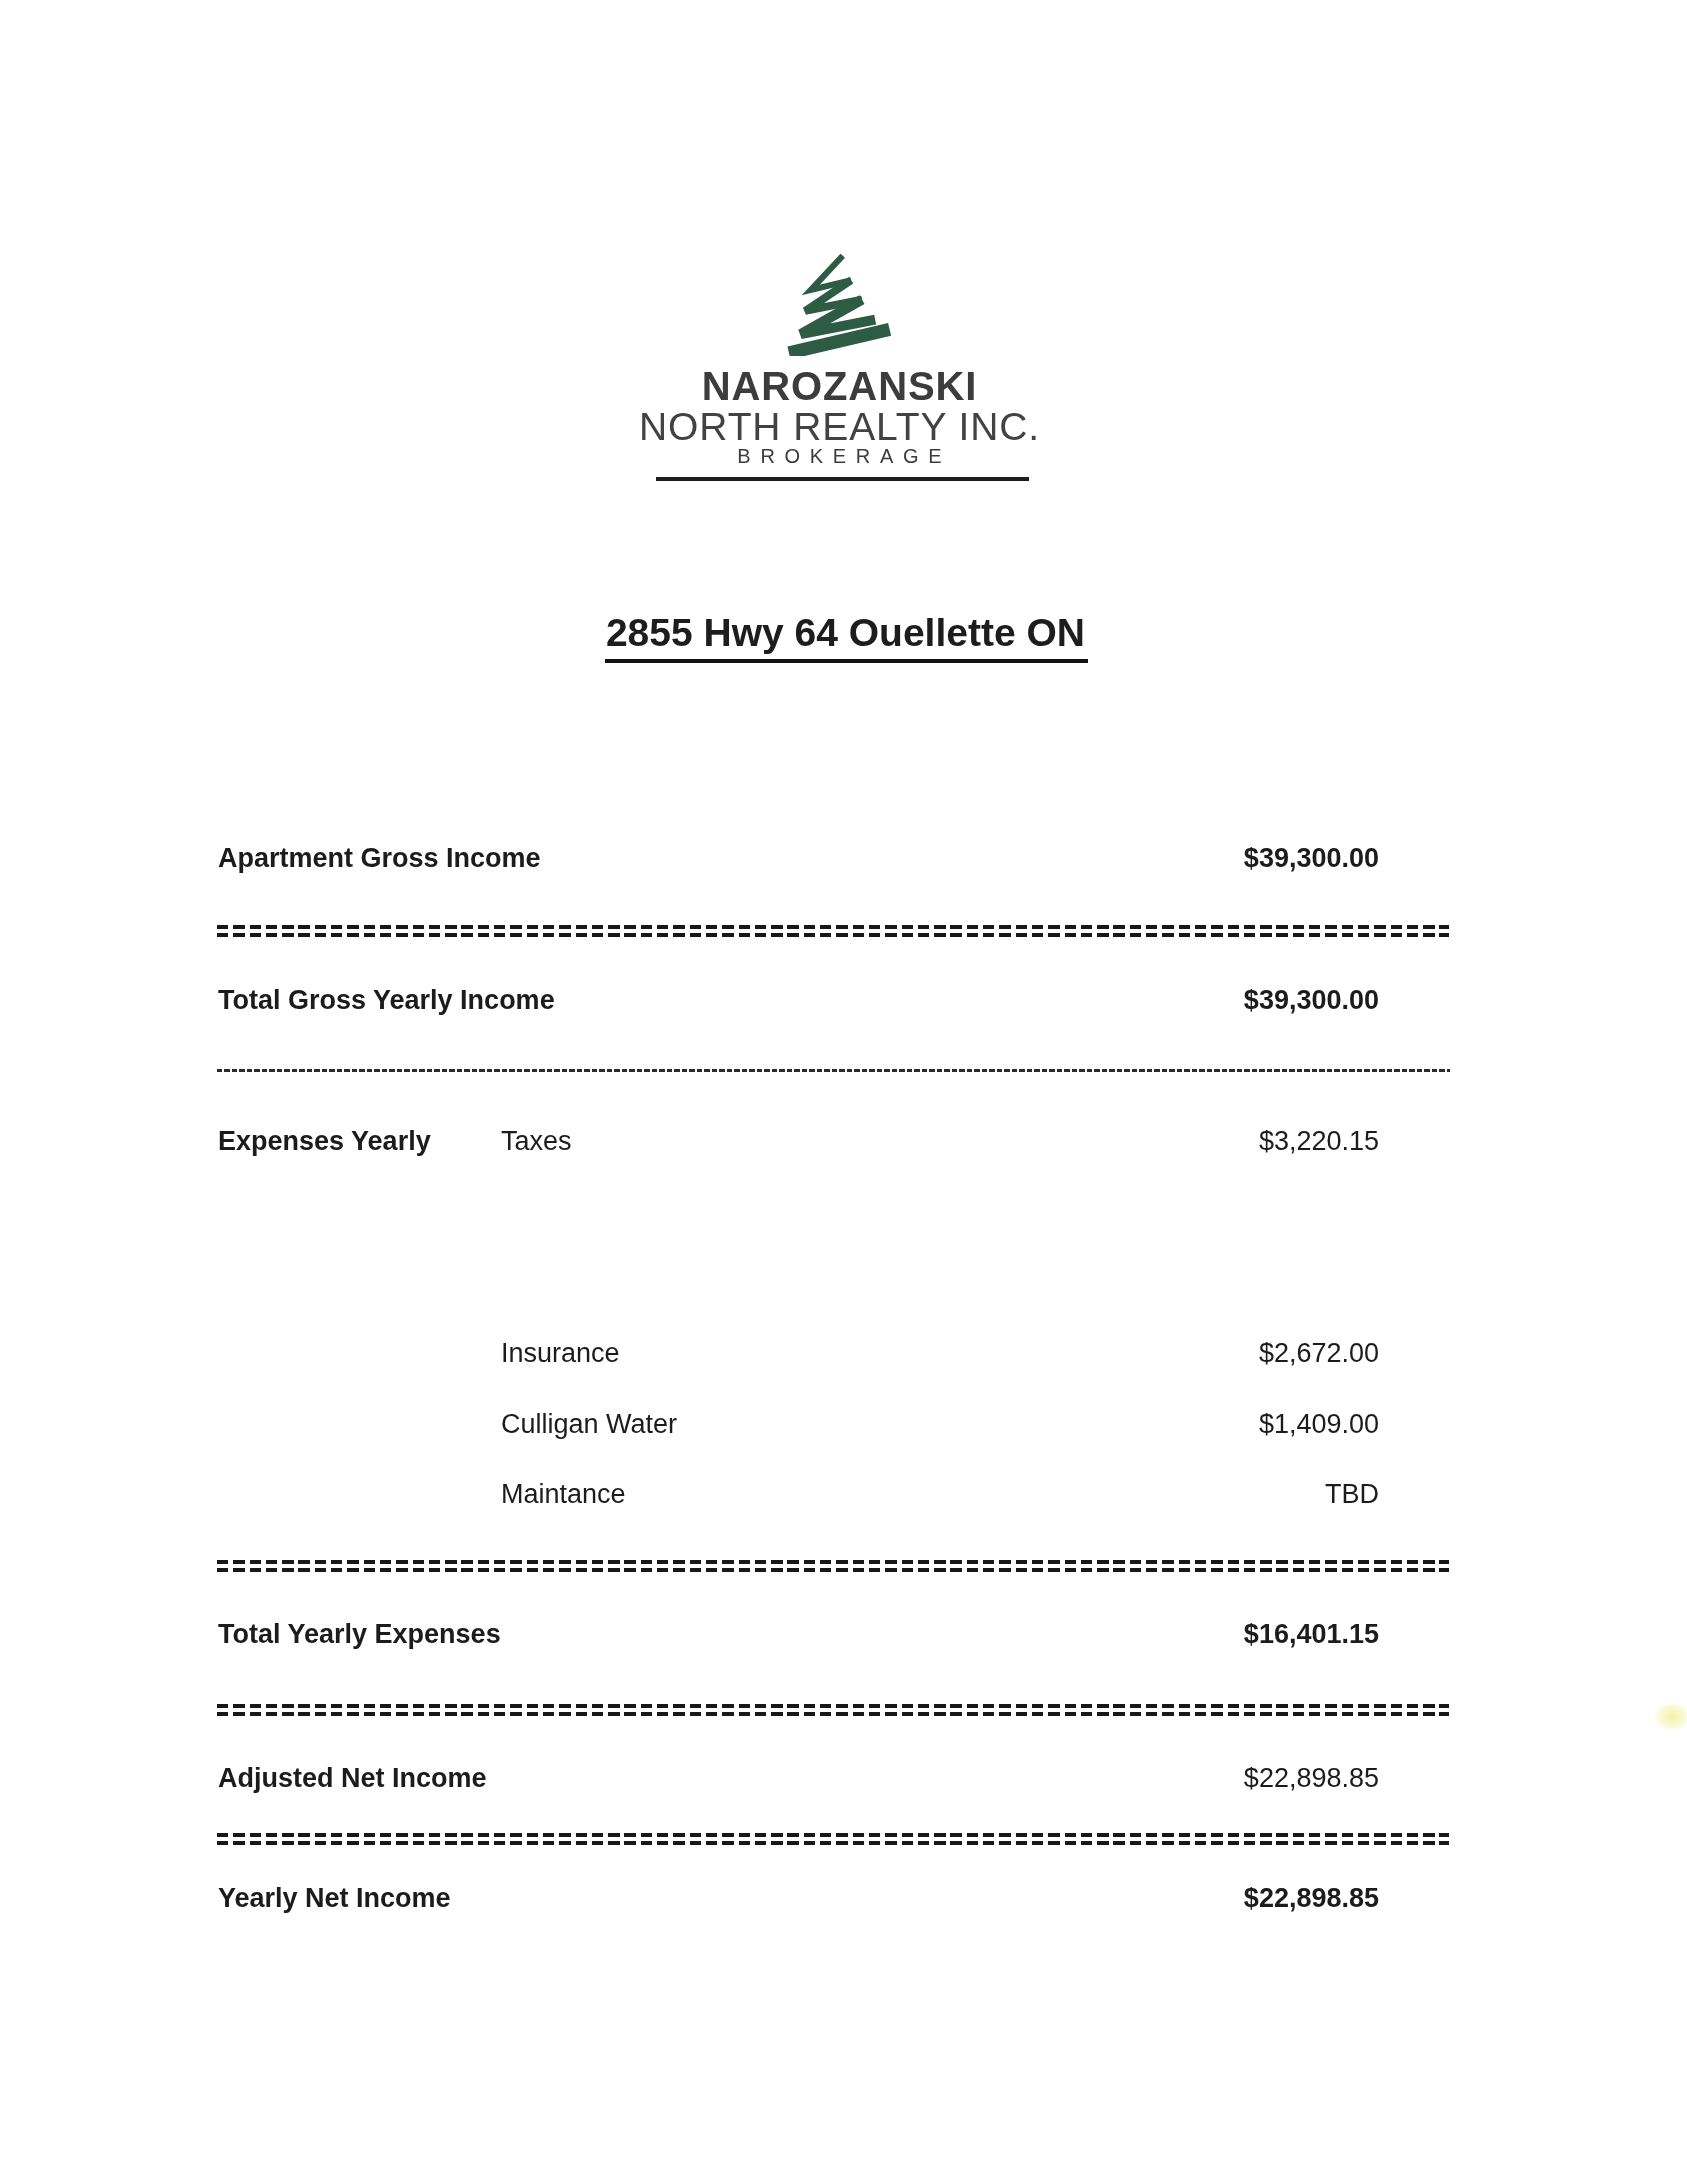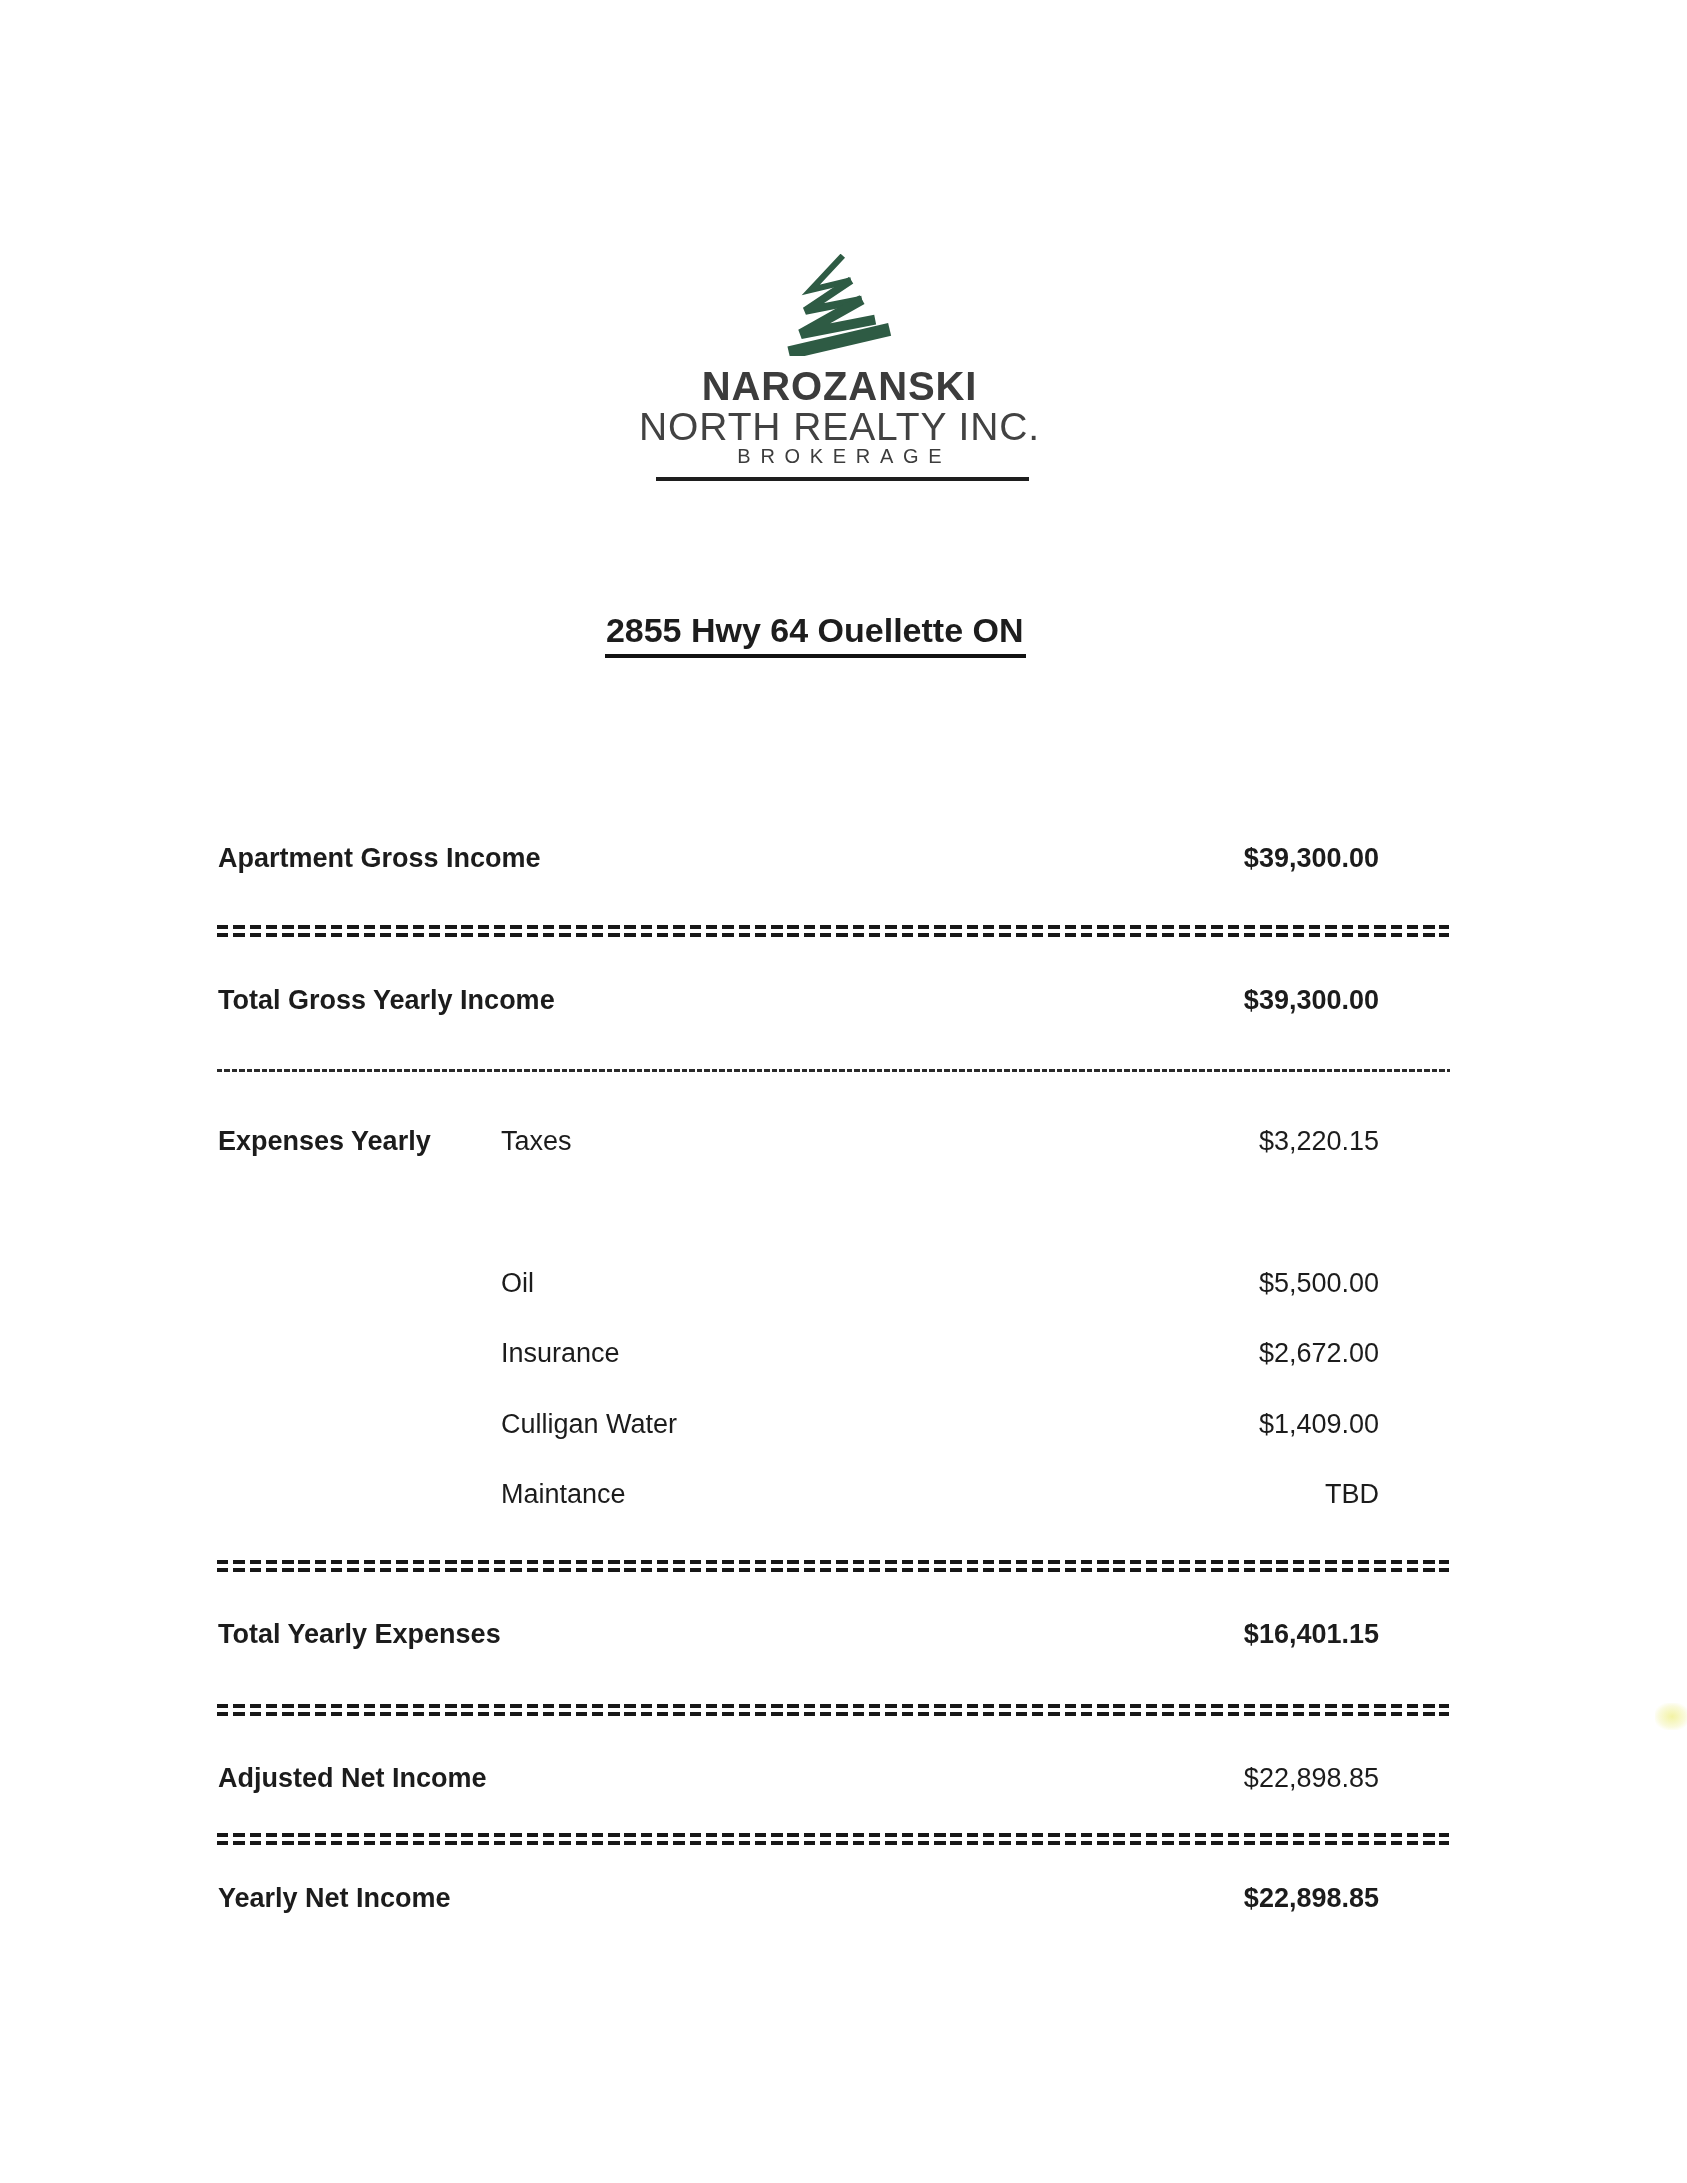--- a/index.html
+++ b/index.html
@@ -29,21 +29,21 @@
     background:#f0e814;
     display:flex; align-items:center; justify-content:center;
     font-size:37px; font-weight:700; color:#2a2a2a;
     padding-bottom:7px; box-sizing:border-box;
   }
   .title-underline { position:absolute; left:1.8px; right:1.8px; bottom:4px; height:4.8px; background:#1c1c1c; }
 
   
   .address {
     position:absolute; left:605px; top:613px;
-    font-size:34px; font-weight:700; color:#1d1d1d; line-height:1;
+    font-size:39px; font-weight:700; color:#1d1d1d; line-height:1;
     border-bottom:4.4px solid #121212; padding:0 2.6px 7px 0.9px;
   }
 
   
   .row { position:absolute; left:218px; width:1231px; height:33px;
          font-size:27px; line-height:33px; color:#1c1c1c; }
   .b   { font-weight:700; }
   .sub { position:absolute; left:283px; top:0; font-weight:400; }
   .val { position:absolute; left:932px; top:0; width:229px; text-align:right; }
 
@@ -109,24 +109,20 @@
     <span class="val b">$39,300.00</span>
   </div>
 
   <div class="sept"></div>
 
   <div class="row" style="top:1125px">
     <span class="b">Expenses Yearly</span>
     <span class="sub">Taxes</span>
     <span class="val">$3,220.15</span>
   </div>
-  <div class="row" style="top:1267px">
-    <span class="sub">Oil</span>
-    <span class="val">$5,500.00</span>
-  </div>
   <div class="row" style="top:1337px">
     <span class="sub">Insurance</span>
     <span class="val">$2,672.00</span>
   </div>
   <div class="row" style="top:1408px">
     <span class="sub">Culligan Water</span>
     <span class="val">$1,409.00</span>
   </div>
   <div class="row" style="top:1478px">
     <span class="sub">Maintance</span>

